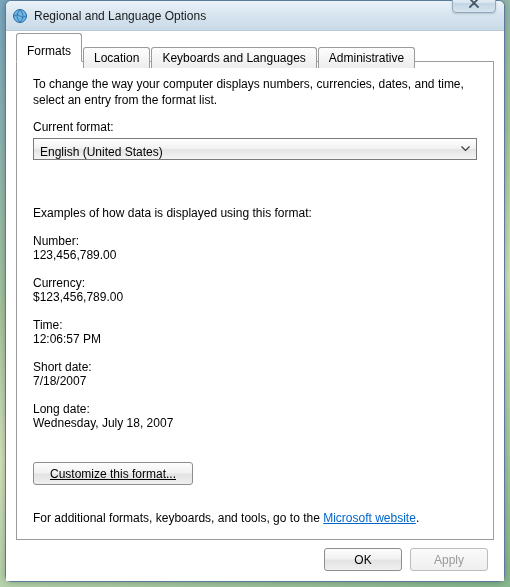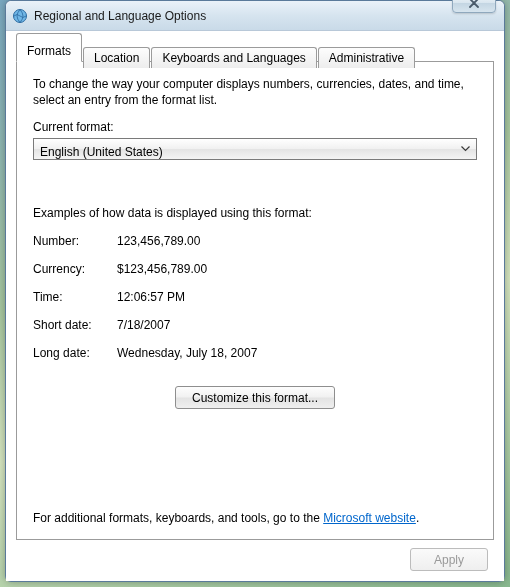--- a/index.html
+++ b/index.html
@@ -117,26 +117,28 @@
     width: 17px; height: 100%;
     display: flex; align-items: center; justify-content: center;
   }
   .examples-title {
     margin-top: 46px;
     margin-bottom: 14px;
   }
   .example-row {
     display: flex;
     margin-bottom: 14px;
+    flex-direction: column;
   }
   .example-row .lbl { width: 84px; }
   .example-row .val { flex: 1; }
   .cust-row {
-    display: flex; justify-content: center;
-    margin-top: 12px;
+    display: flex; justify-content: flex-start;
+    margin-top: 18px;
+    text-decoration: underline;
   }
   .btn {
     height: 23px;
     min-width: 75px;
     padding: 0 14px;
     border: 1px solid #8e8e8e;
     border-radius: 3px;
     background: linear-gradient(to bottom, #fdfdfd 0%, #f1f1f1 48%, #e3e3e3 52%, #efefef 100%);
     font-family: inherit; font-size: 12px;
     cursor: pointer;
@@ -238,18 +240,19 @@
           <button class="btn" style="min-width:160px">Customize this format...</button>
         </div>
 
         <div class="footer-text">
           <span>For additional formats, keyboards, and tools, go to the </span><a>Microsoft website</a><span>.</span>
         </div>
 
       </div>
 
       <div class="dlg-buttons">
+        <button class="btn">OK</button>
         <button class="btn" disabled="">Apply</button>
       </div>
 
     </div>
   </div>
 </div>
 
 </body></html>

